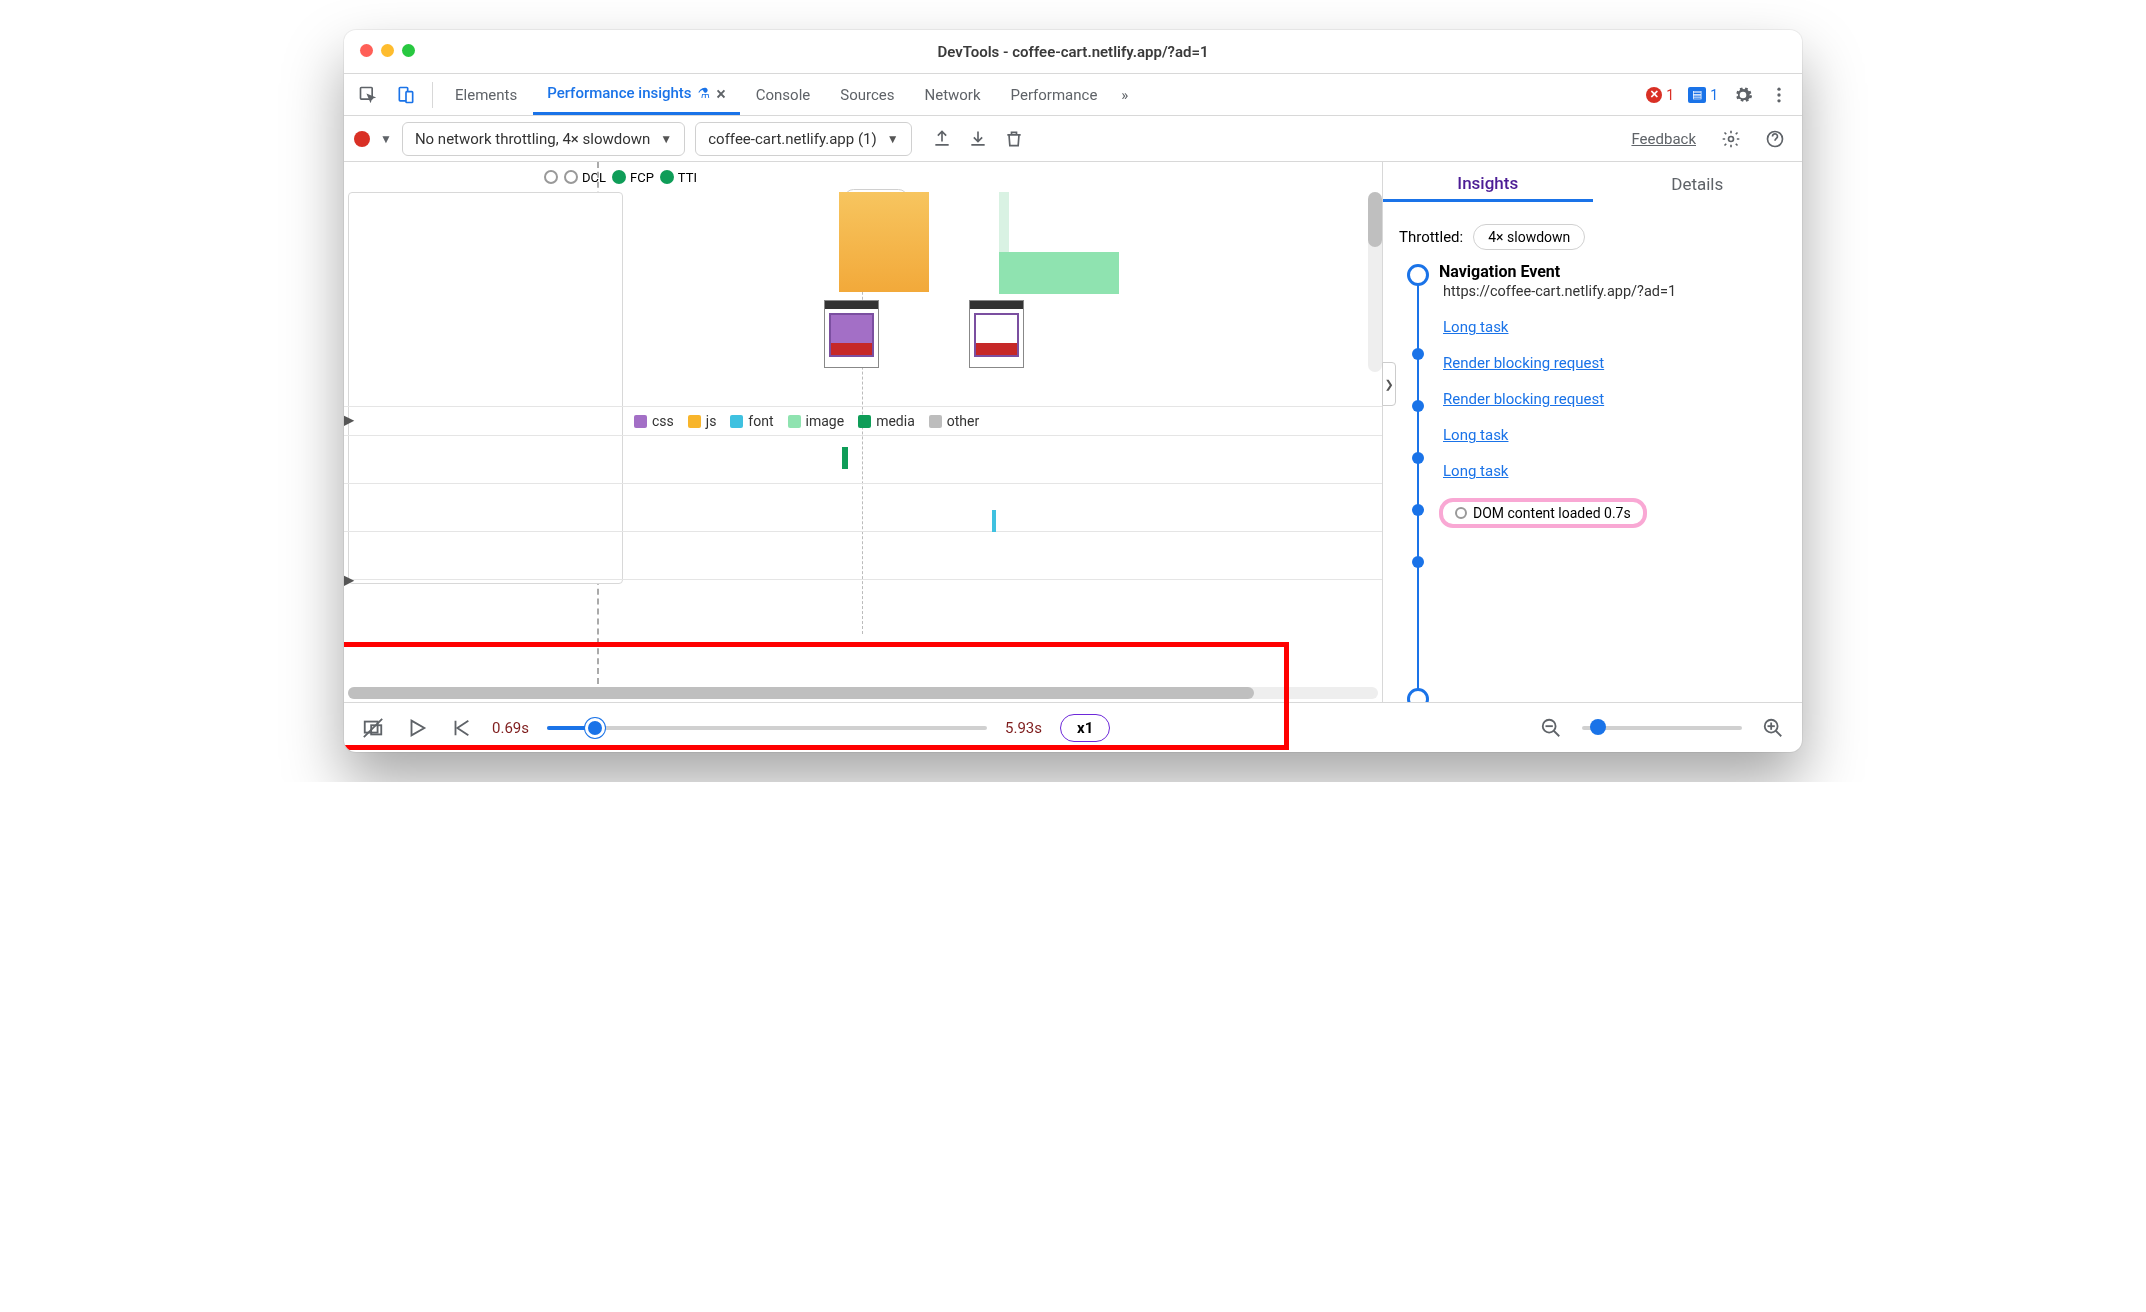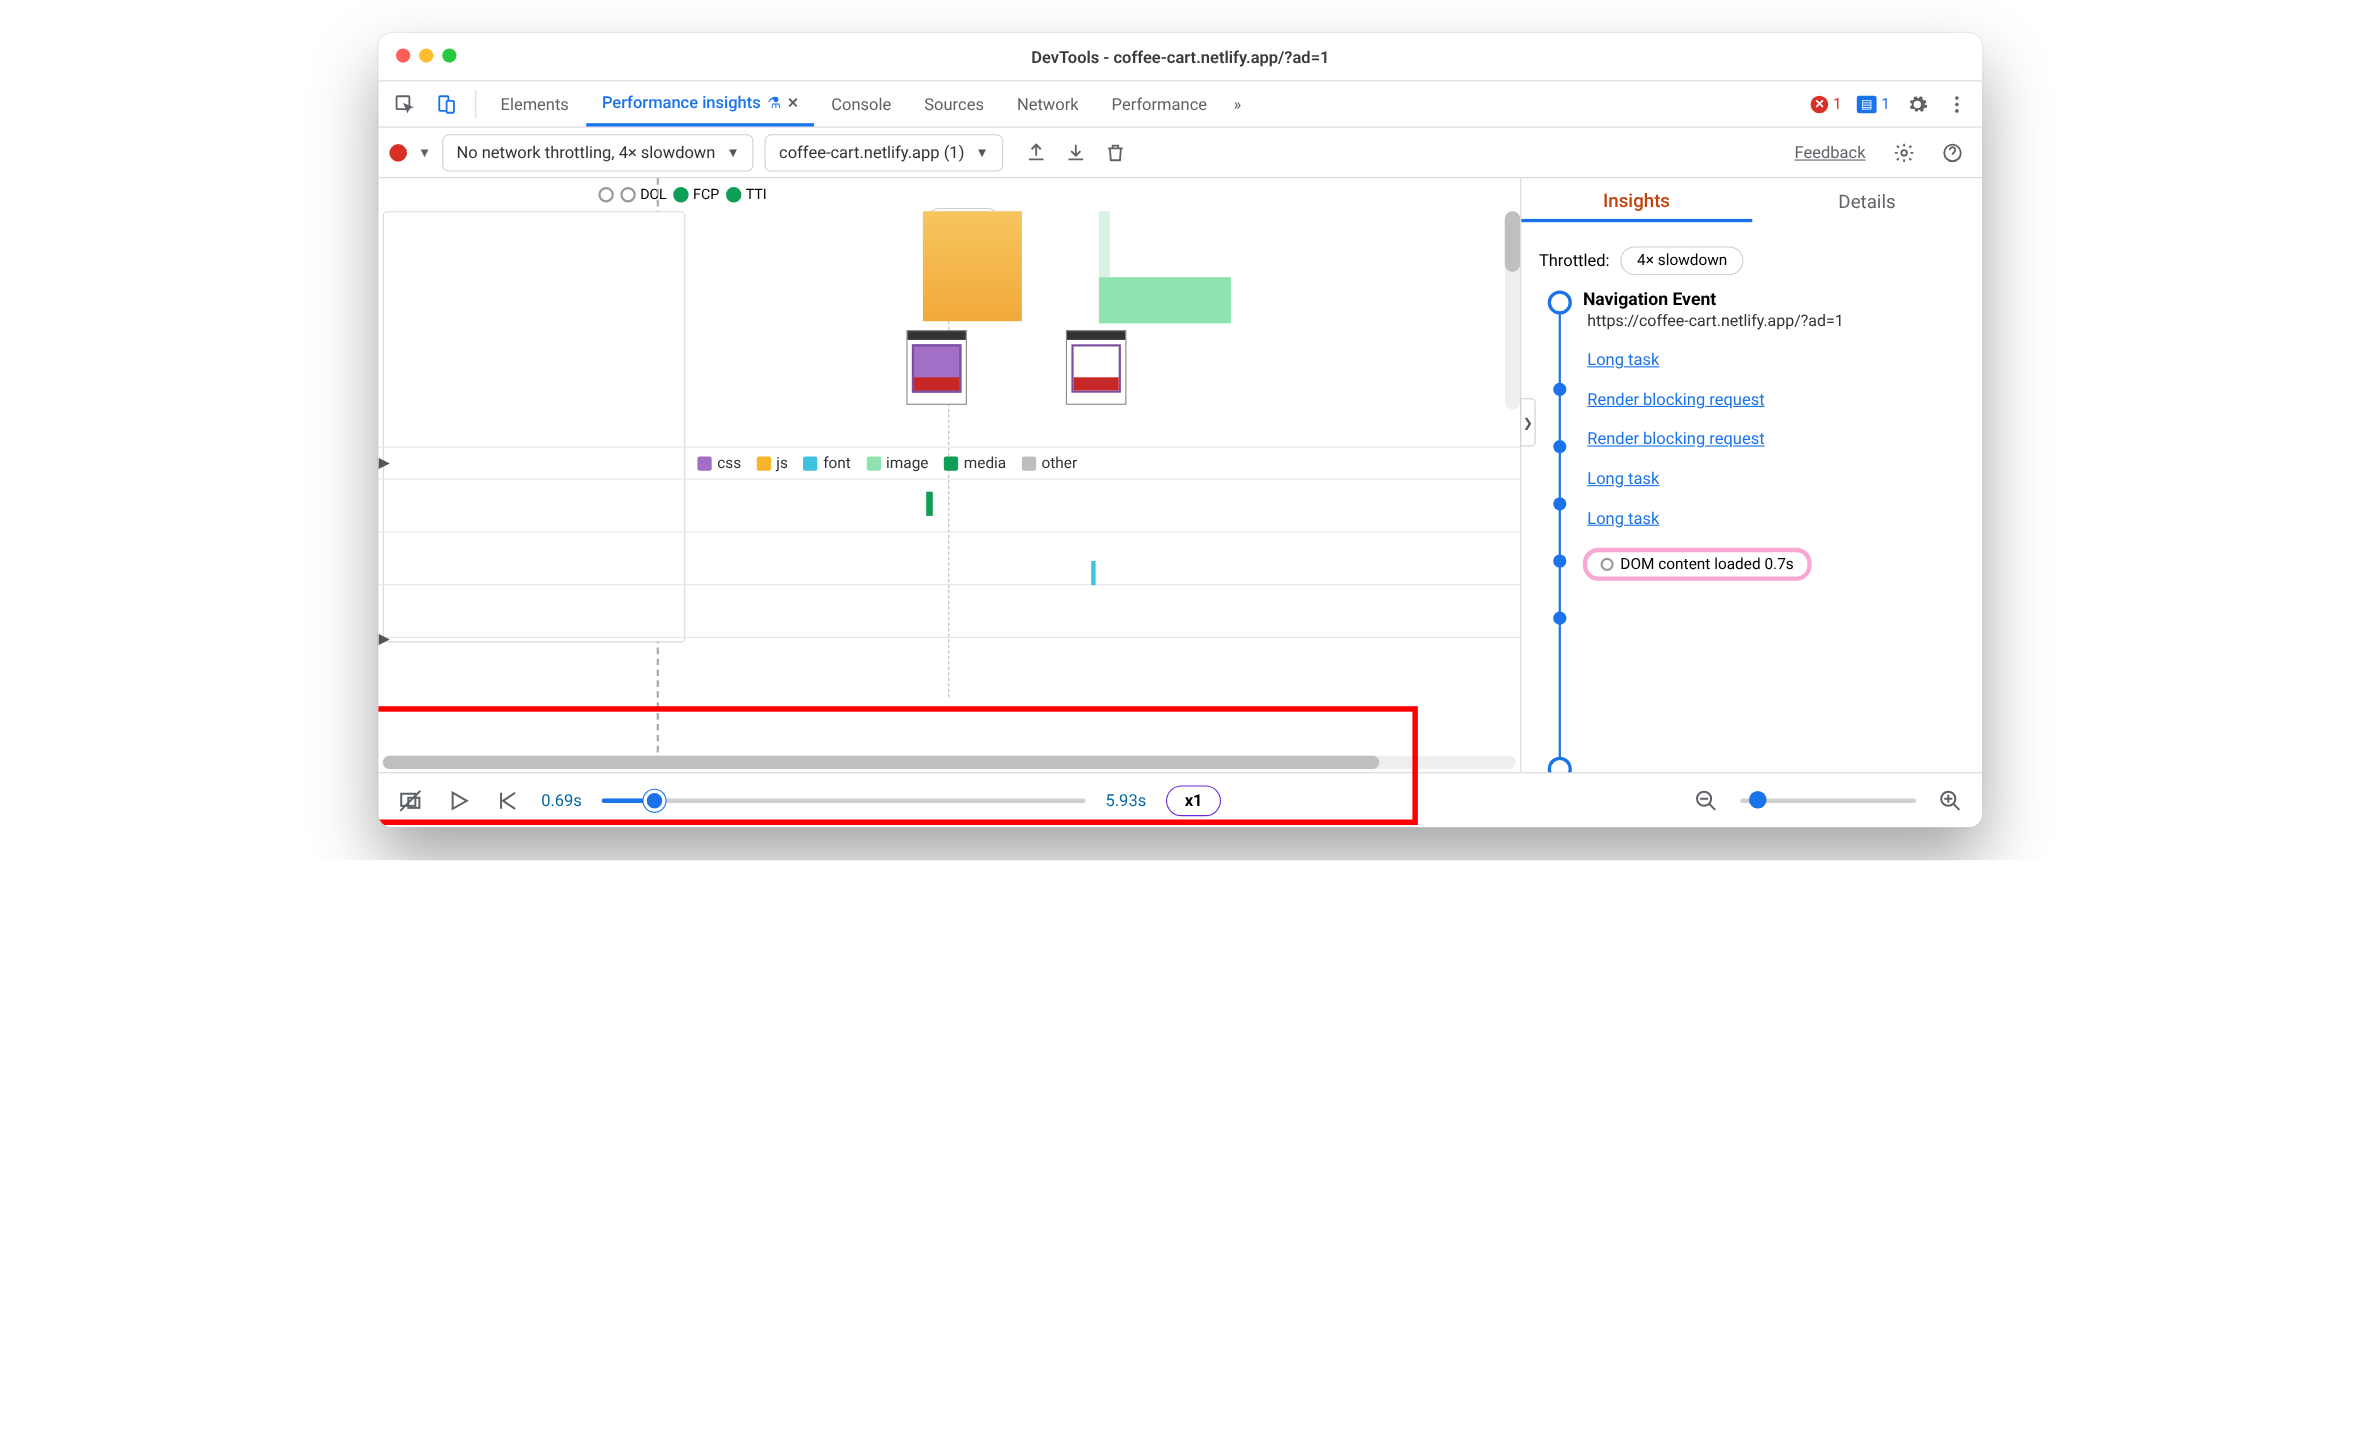--- a/index.html
+++ b/index.html
@@ -97,38 +97,38 @@
 .hscroll{height:18px;background:#fff;display:flex;align-items:center;padding:0 4px;}
 .hscroll .track{flex:1;height:12px;background:#eee;border-radius:6px;position:relative;}
 .hscroll .thumb-s{position:absolute;left:0;width:88%;height:100%;background:#bfbfbf;border-radius:6px;}
 
 .vscroll{position:absolute;right:0;top:0;width:14px;height:180px;background:#eee;border-radius:7px;}
 .vscroll .vt{width:100%;height:55px;background:#bfbfbf;border-radius:7px;}
 
 .rightpane{width:420px;border-left:1px solid #d8d8d8;display:flex;flex-direction:column;position:relative;}
 .rtabs{height:50px;display:flex;align-items:center;}
 .rtab{flex:1;text-align:center;font-size:17px;color:#5f6368;cursor:pointer;padding-bottom:6px;}
-.rtab.active{color:#c2410c;border-bottom:3px solid #1a73e8;font-weight:500;}
+.rtab.active{color:#4c1d95;border-bottom:3px solid #1a73e8;font-weight:500;}
 .throttle-row{padding:12px 16px;display:flex;align-items:center;gap:10px;font-size:15px;}
 .chip{border:1px solid #d0d0d0;border-radius:15px;padding:4px 14px;font-size:14px;display:inline-flex;align-items:center;gap:6px;}
 .insights-tree{padding:0 16px 10px 26px;position:relative;overflow:hidden;flex:1;}
 .tree-line{position:absolute;left:34px;top:12px;bottom:0;width:2px;background:#1a73e8;}
 .node-big{width:22px;height:22px;border:3px solid #1a73e8;border-radius:50%;background:#fff;position:absolute;left:24px;}
 .node-big.top{top:2px;} .node-big.bot{bottom:-8px;}
 .node-sm{width:12px;height:12px;border-radius:50%;background:#1a73e8;position:absolute;left:29px;}
 .evt-title{font-weight:700;font-size:16px;margin-left:30px;}
 .evt-sub{font-size:14.5px;color:#333;margin:2px 0 14px 34px;}
 .itemlink{display:block;margin:18px 0 18px 34px;color:#1a73e8;text-decoration:underline;font-size:15px;}
 .dcl-chip{border:4px solid #f9a8d4;border-radius:14px;padding:3px 12px;font-size:14px;display:inline-flex;gap:6px;align-items:center;margin-left:30px;}
 .expand-handle{position:absolute;left:-1px;top:200px;width:14px;height:44px;border:1px solid #ccc;background:#fff;display:flex;align-items:center;justify-content:center;font-size:11px;color:#555;border-radius:0 4px 4px 0;}
 
 .bottombar{height:50px;border-top:1px solid #d8d8d8;display:flex;align-items:center;padding:0 16px;gap:18px;}
 .bicon{width:26px;height:26px;display:flex;align-items:center;justify-content:center;color:#5f6368;}
 .bicon svg{width:22px;height:22px;}
-.timeval{font-size:15px;color:#0369a1;}
+.timeval{font-size:15px;color:#7f1d1d;}
 .slider{flex:0 0 440px;height:4px;background:#d0d0d0;border-radius:2px;position:relative;}
 .slider .fill{position:absolute;left:0;width:11%;height:100%;background:#1a73e8;border-radius:2px;}
 .slider .knob{position:absolute;left:11%;top:-8px;width:20px;height:20px;border-radius:50%;background:#1a73e8;border:3px solid #fff;box-shadow:0 0 0 1px #1a73e8;margin-left:-10px;}
 .speedchip{border:1px solid #6d28d9;border-radius:16px;padding:4px 16px;font-size:15px;font-weight:bold;}
 .zoomslider{flex:0 0 160px;height:4px;background:#d0d0d0;border-radius:2px;position:relative;}
 .zoomslider .knob{position:absolute;left:5%;top:-7px;width:16px;height:16px;border-radius:50%;background:#1a73e8;}
 
 .redbox{position:absolute;border:5px solid #ff0000;pointer-events:none;}
 </style>
 </head>

